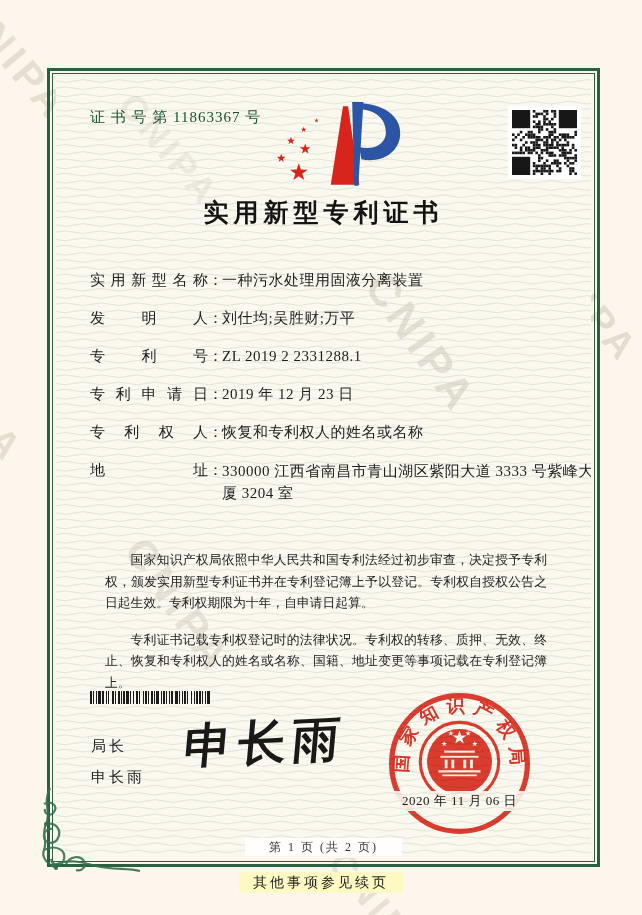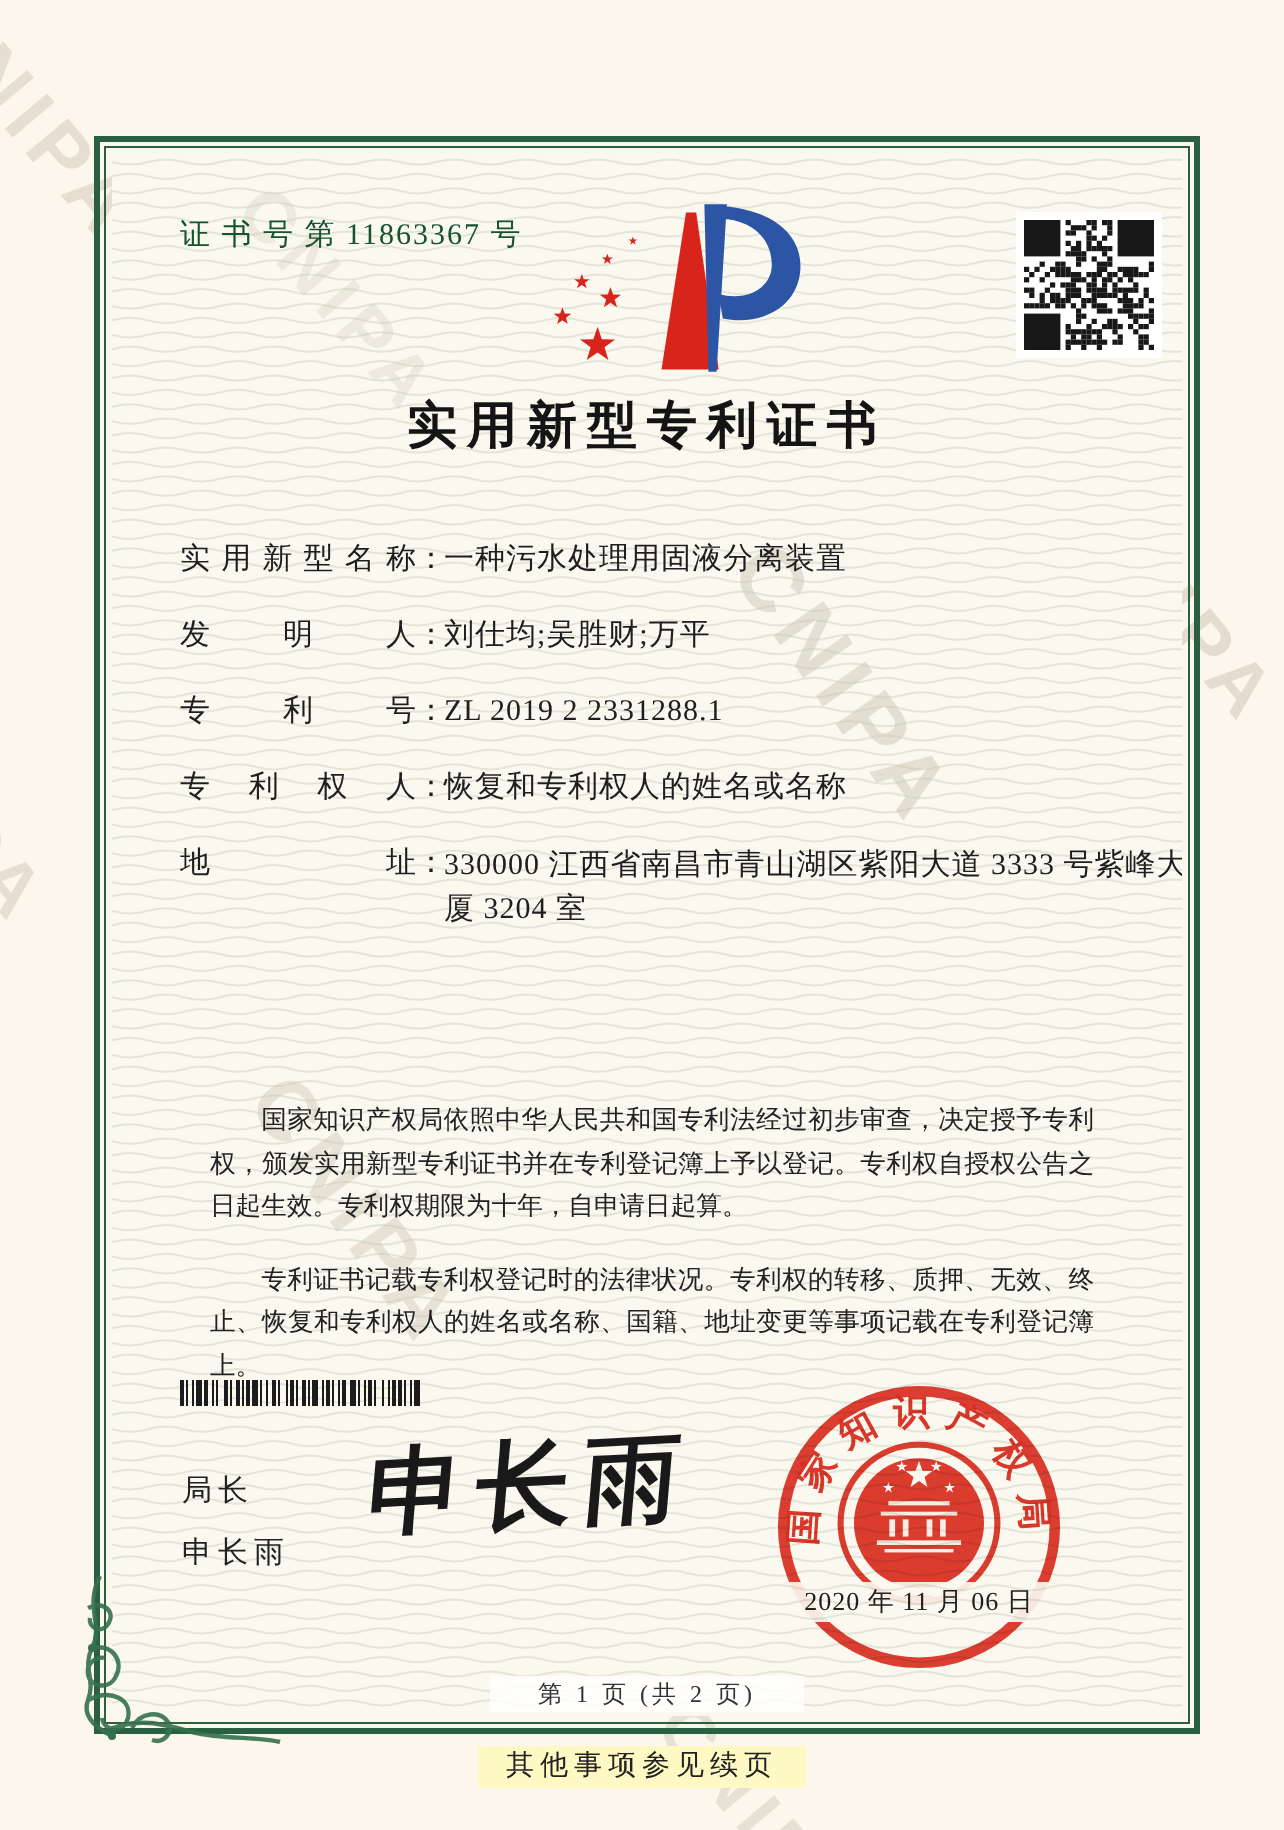--- a/index.html
+++ b/index.html
@@ -459,20 +459,23 @@
         <div class="frow r1">
           <span class="flabel">实用新型名称</span><span class="fcolon">：</span><span class="fvalue">一种污水处理用固液分离装置</span>
         </div>
         <div class="frow">
           <span class="flabel">发明人</span><span class="fcolon">：</span><span class="fvalue">刘仕均;吴胜财;万平</span>
         </div>
         <div class="frow">
           <span class="flabel">专利号</span><span class="fcolon">：</span><span class="fvalue">ZL 2019 2 2331288.1</span>
         </div>
         <div class="frow">
+          <span class="flabel">专利申请日</span><span class="fcolon">：</span><span class="fvalue">2019 年 12 月 23 日</span>
+        </div>
+        <div class="frow">
           <span class="flabel">专利权人</span><span class="fcolon">：</span><span class="fvalue">恢复和专利权人的姓名或名称</span>
         </div>
         <div class="frow addr">
           <span class="flabel">地址</span><span class="fcolon">：</span><span class="fvalue">330000 江西省南昌市青山湖区紫阳大道 3333 号紫峰大厦 3204 室</span>
         </div>
       </div>
 
       <div class="paras">
         <p>国家知识产权局依照中华人民共和国专利法经过初步审查，决定授予专利权，颁发实用新型专利证书并在专利登记簿上予以登记。专利权自授权公告之日起生效。专利权期限为十年，自申请日起算。</p>
         <p>专利证书记载专利权登记时的法律状况。专利权的转移、质押、无效、终止、恢复和专利权人的姓名或名称、国籍、地址变更等事项记载在专利登记簿上。</p>

